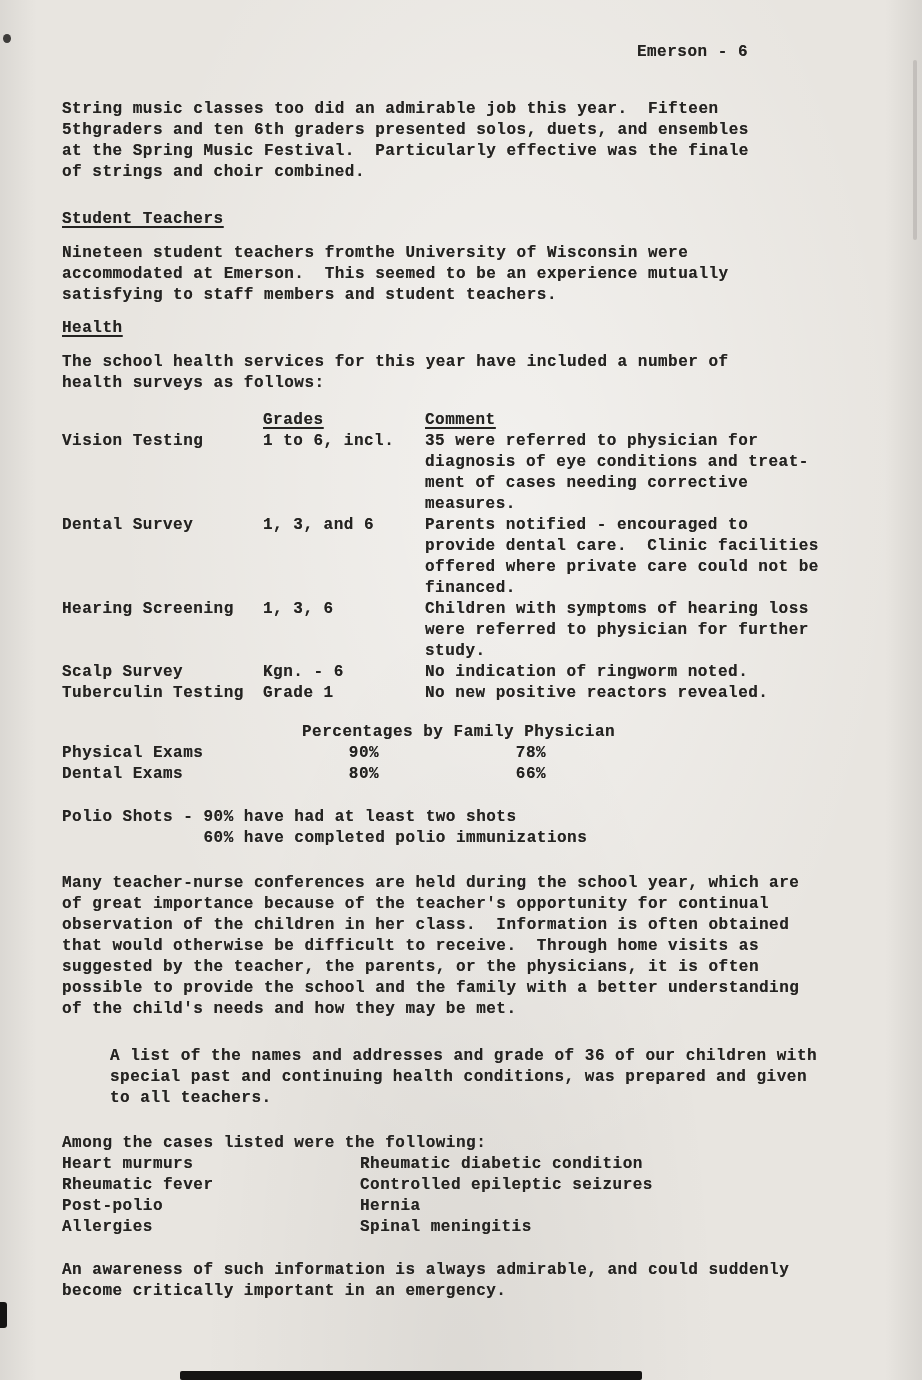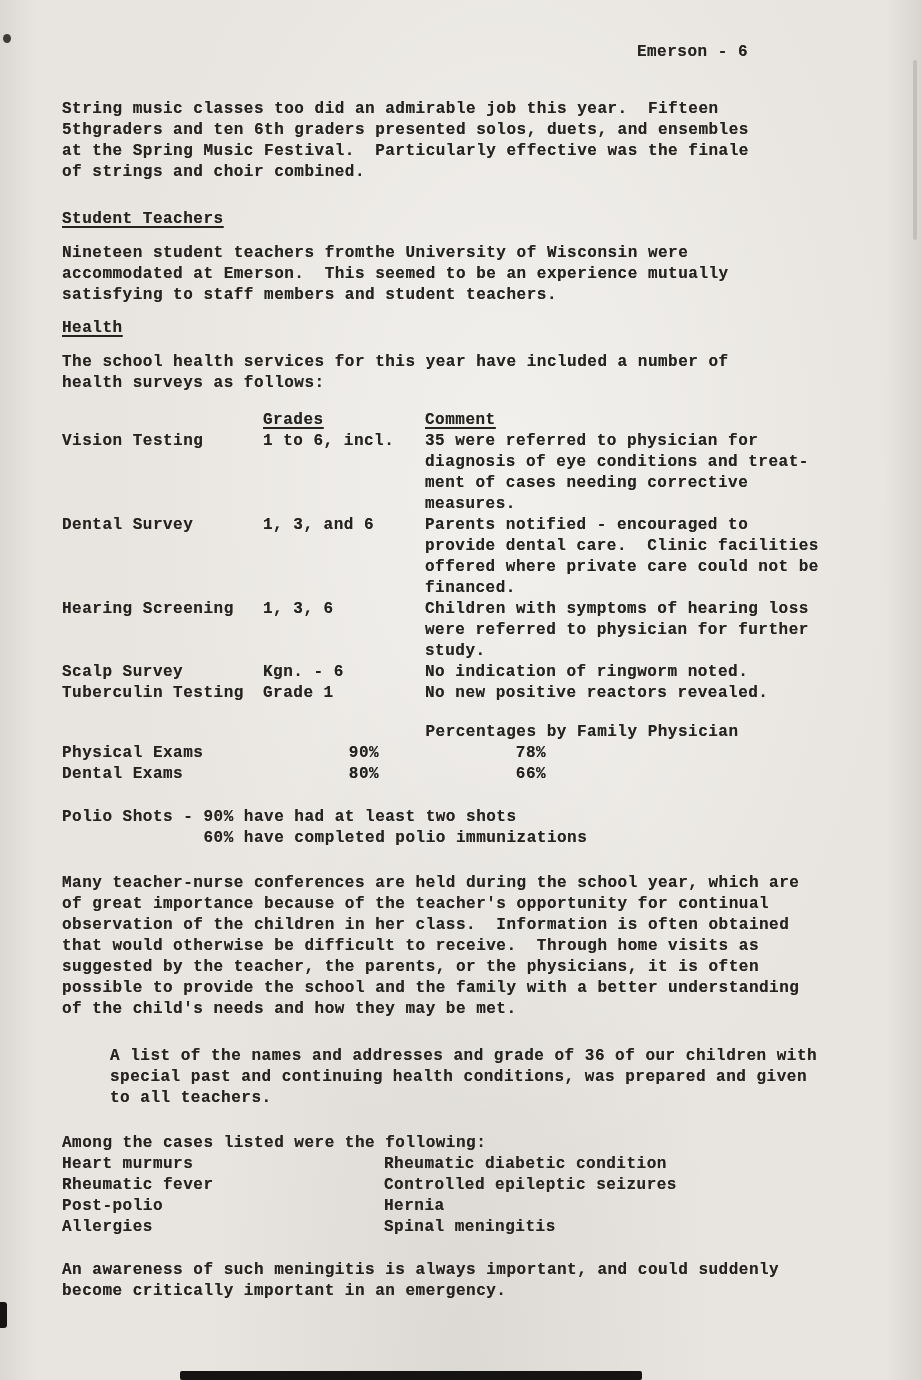--- a/index.html
+++ b/index.html
@@ -57,36 +57,35 @@
   }
   .col-underline {
     display: inline-block;
     text-decoration: underline;
     text-decoration-thickness: 1.5px;
     text-underline-offset: 3px;
   }
 
   
   .pct { margin-bottom: 22px; }
-  .pct-title { margin-left: 240px; text-align: center; }
+  .pct-title { margin-left: 240px; }
   .pct-row { display: flex; }
   .pct-spacer { width: 240px; flex: none; }
   .pct-label  { width: 240px; flex: none; }
   .pct-kdg    { width: 124px; flex: none; text-align: center; }
   .pct-g36    { width: 210px; flex: none; text-align: center; }
 
   .polio   { margin-bottom: 24px; }
   .nursep  { margin-bottom: 26px; }
   .listp   { margin-bottom: 24px; margin-left: 48px; }
 
   .cases { margin-bottom: 22px; }
   .cases-row {
     display: grid;
     grid-template-columns: 298px 1fr;
-    gap: 24px;
   }
 
   
   .artifact { position: absolute; background: #151413; }
   .a1 { left: 0; top: 5; width: 7px; height: 26px; border-radius: 0 3px 3px 0; }
   .a2 { left: 3px; top: 34px; width: 8px; height: 9px; border-radius: 50%; opacity: .8; }
   .a3 { left: 180px; top: 1371px; width: 462px; height: 9px; border-radius: 2px; }
   .a4 { left: 913px; top: 60px; width: 4px; height: 180px; opacity: .12; border-radius: 2px; }
 </style>
 </head>
@@ -214,21 +213,21 @@
       <div class="cases-row">
         <span>Post-polio</span>
         <span>Hernia</span>
       </div>
       <div class="cases-row">
         <span>Allergies</span>
         <span>Spinal meningitis</span>
       </div>
     </div>
 
-    <p class="ml">An awareness of such meningitis is always important, and could suddenly
+    <p class="ml">An awareness of such information is always admirable, and could suddenly
 become critically important in an emergency.</p>
 
   </div>
 
   <div class="artifact a1"></div>
   <div class="artifact a2"></div>
   <div class="artifact a3"></div>
   <div class="artifact a4"></div>
 
 </div>

